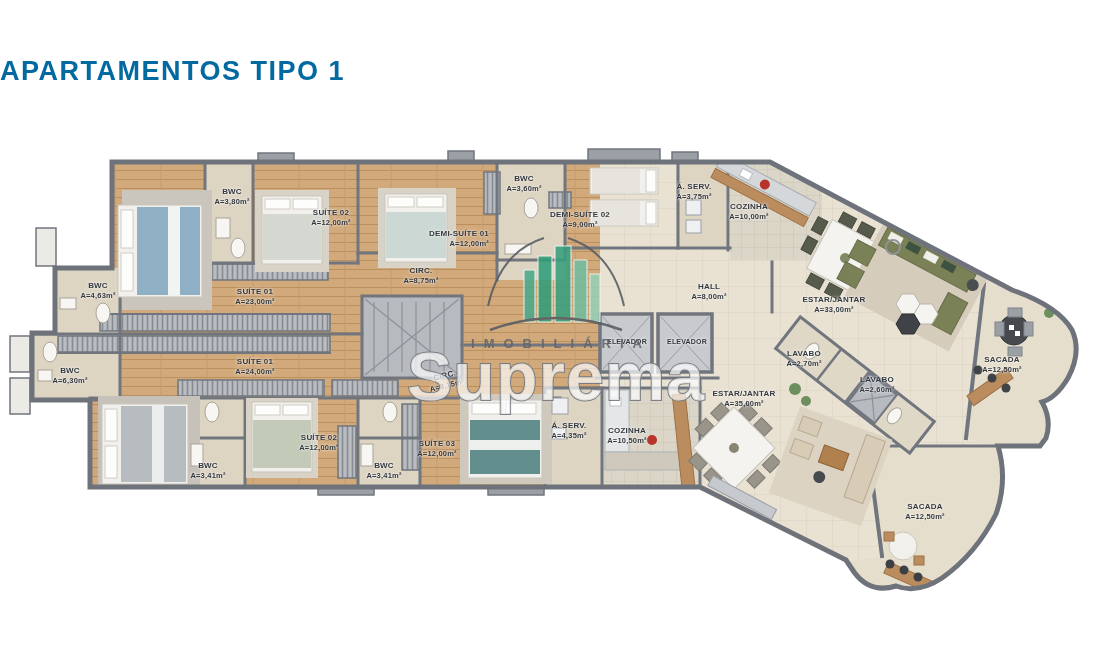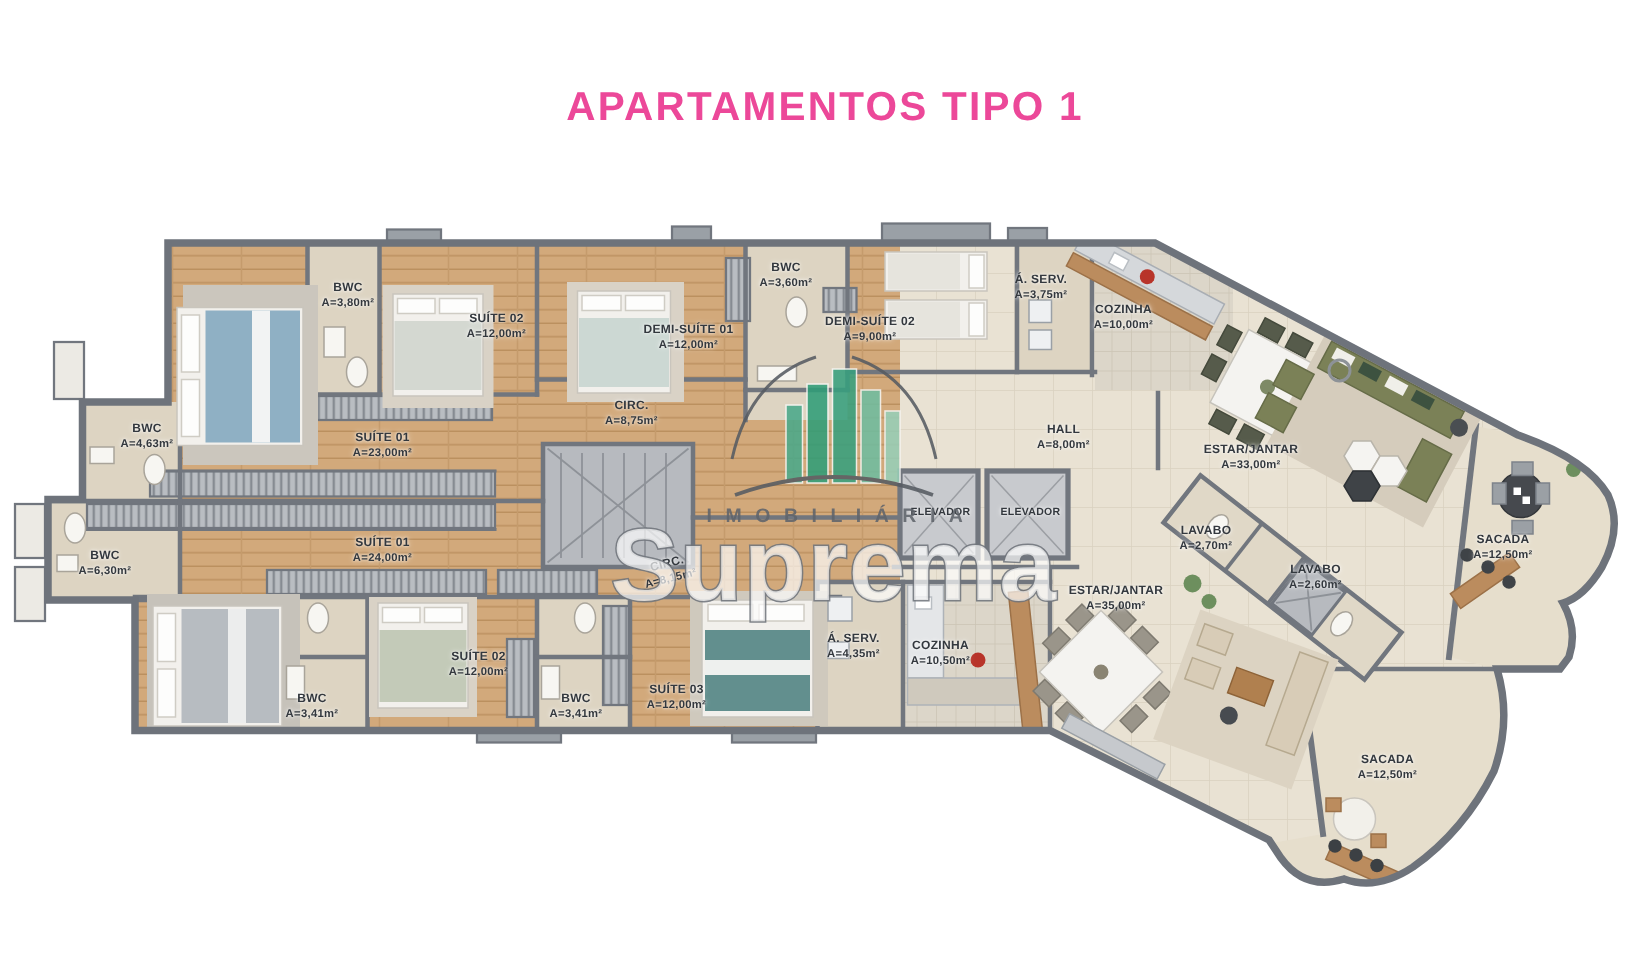--- a/index.html
+++ b/index.html
@@ -1,19 +1,19 @@
 <!DOCTYPE html>
 <html><head>
 <meta charset="utf-8">
 <style>
   html,body{margin:0;padding:0;background:#ffffff;}
   #stage{position:relative;width:1100px;height:652px;background:#ffffff;overflow:hidden;
          font-family:"Liberation Sans",sans-serif;}
-  #page-title{position:absolute;left:0;right:0;top:56px;text-align:center;
-      font-size:27px;font-weight:800;letter-spacing:1.5px;color:#ec4899;}
+  #page-title{position:absolute;left:0;right:0;top:56px;
+      font-size:27px;font-weight:800;letter-spacing:1.5px;color:#0369a1;}
   #plan-svg{position:absolute;left:0;top:0;z-index:1;}
   #labels{position:absolute;left:0;top:0;width:1100px;height:652px;z-index:2;}
   #watermark-svg{position:absolute;left:0;top:0;z-index:3;pointer-events:none;}
   .room-label{position:absolute;transform:translate(-50%,-50%);text-align:center;
       color:#33383e;font-weight:700;font-size:8px;line-height:1.3;letter-spacing:.2px;
       white-space:nowrap;text-shadow:0 0 2px rgba(255,255,255,.9),0 0 4px rgba(255,255,255,.65);}
   .room-label .ra{font-size:7.5px;}
   .room-label.small{font-size:7px;}
 </style>
 </head>
@@ -361,21 +361,21 @@
         <div class="ra">A=23,00m²</div>
       </div>
       <div class="room-label" style="left: 232px; top: 197px;">
         <div class="rn">BWC</div>
         <div class="ra">A=3,80m²</div>
       </div>
       <div class="room-label" style="left: 331px; top: 218px;">
         <div class="rn">SUÍTE 02</div>
         <div class="ra">A=12,00m²</div>
       </div>
-      <div class="room-label" style="left: 459px; top: 225px;">
+      <div class="room-label" style="left: 459px; top: 239px; text-align: right;">
         <div class="rn">DEMI-SUÍTE 01</div>
         <div class="ra">A=12,00m²</div>
       </div>
       <div class="room-label" style="left: 524px; top: 184px;">
         <div class="rn">BWC</div>
         <div class="ra">A=3,60m²</div>
       </div>
       <div class="room-label" style="left: 580px; top: 220px;">
         <div class="rn">DEMI-SUÍTE 02</div>
         <div class="ra">A=9,00m²</div>
@@ -427,21 +427,21 @@
         <div class="ra">A=24,00m²</div>
       </div>
       <div class="room-label" style="left: 319px; top: 443px;">
         <div class="rn">SUÍTE 02</div>
         <div class="ra">A=12,00m²</div>
       </div>
       <div class="room-label" style="left: 208px; top: 471px;">
         <div class="rn">BWC</div>
         <div class="ra">A=3,41m²</div>
       </div>
-      <div class="room-label" style="left: 437px; top: 465px; margin-left: 14px;">
+      <div class="room-label" style="left: 437px; top: 449px;">
         <div class="rn">SUÍTE 03</div>
         <div class="ra">A=12,00m²</div>
       </div>
       <div class="room-label" style="left: 384px; top: 471px;">
         <div class="rn">BWC</div>
         <div class="ra">A=3,41m²</div>
       </div>
       <div class="room-label" style="left: 446px; top: 381px; transform: translate(-50%, -50%) rotate(-14deg);">
         <div class="rn">CIRC.</div>
         <div class="ra">A=8,15m²</div>

